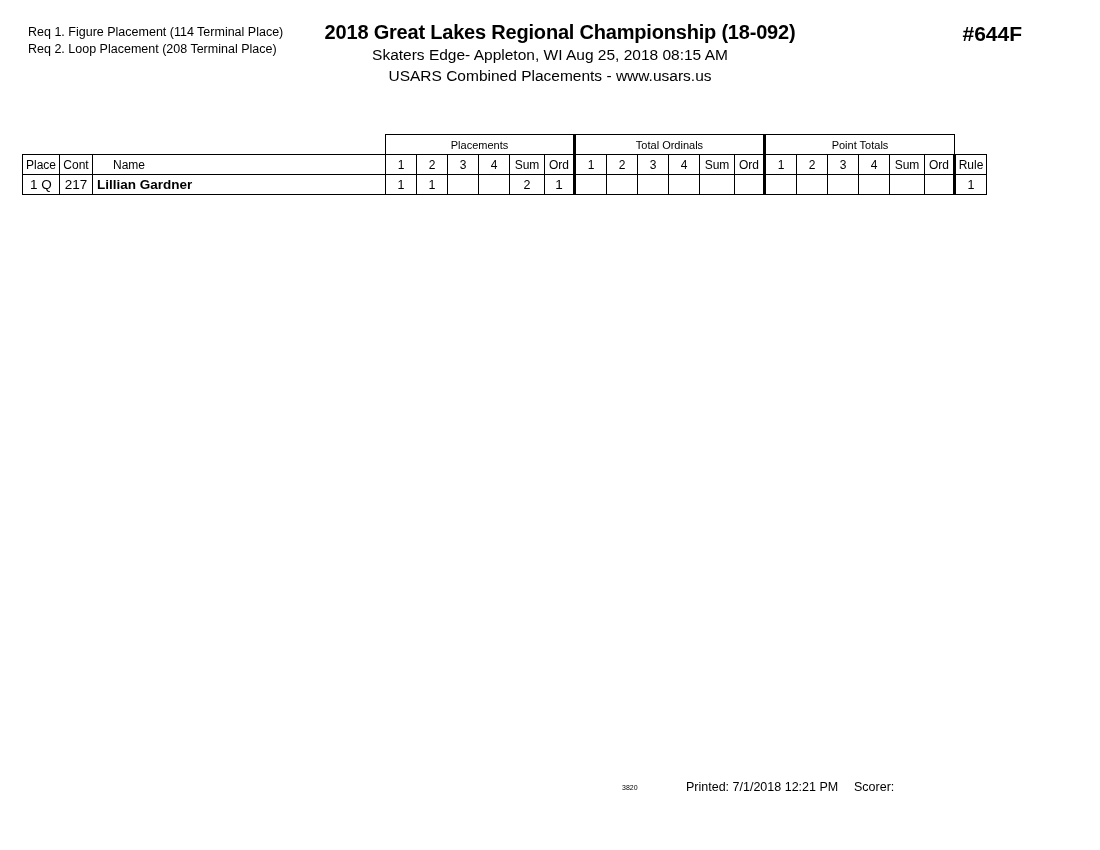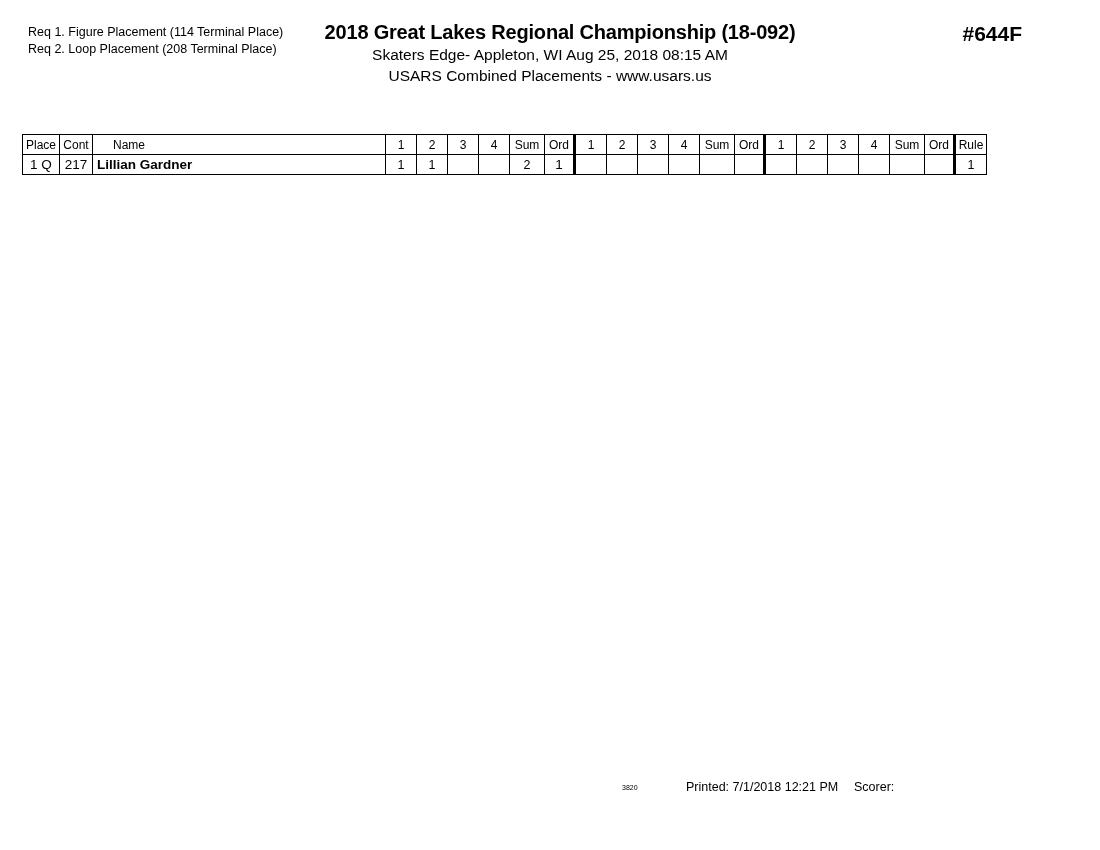--- a/index.html
+++ b/index.html
@@ -179,20 +179,29 @@
   <div class="title-main">2018 Great Lakes Regional Championship (18-092)</div>
   <div class="title-venue">Skaters Edge- Appleton, WI  Aug 25, 2018  08:15 AM</div>
   <div class="title-sub">USARS Combined Placements - www.usars.us</div>
 </div>
 
 <div class="eventnum">#644F</div>
 
 <div class="sheet">
 <table class="scores">
   <tbody>
+    <tr class="grp-row">
+      <td class="nob w-place"></td>
+      <td class="nob w-cont"></td>
+      <td class="nob w-name"></td>
+      <td class="grp" colspan="6">Placements</td>
+      <td class="grp thick-left" colspan="6">Total Ordinals</td>
+      <td class="grp thick-left" colspan="6">Point Totals</td>
+      <td class="nob w-rule"></td>
+    </tr>
 
     <tr class="colhdr">
       <td class="w-place">Place</td>
       <td class="w-cont">Cont</td>
       <td class="w-name left">Name</td>
 
       <td class="w-num">1</td>
       <td class="w-num">2</td>
       <td class="w-num">3</td>
       <td class="w-num">4</td>

